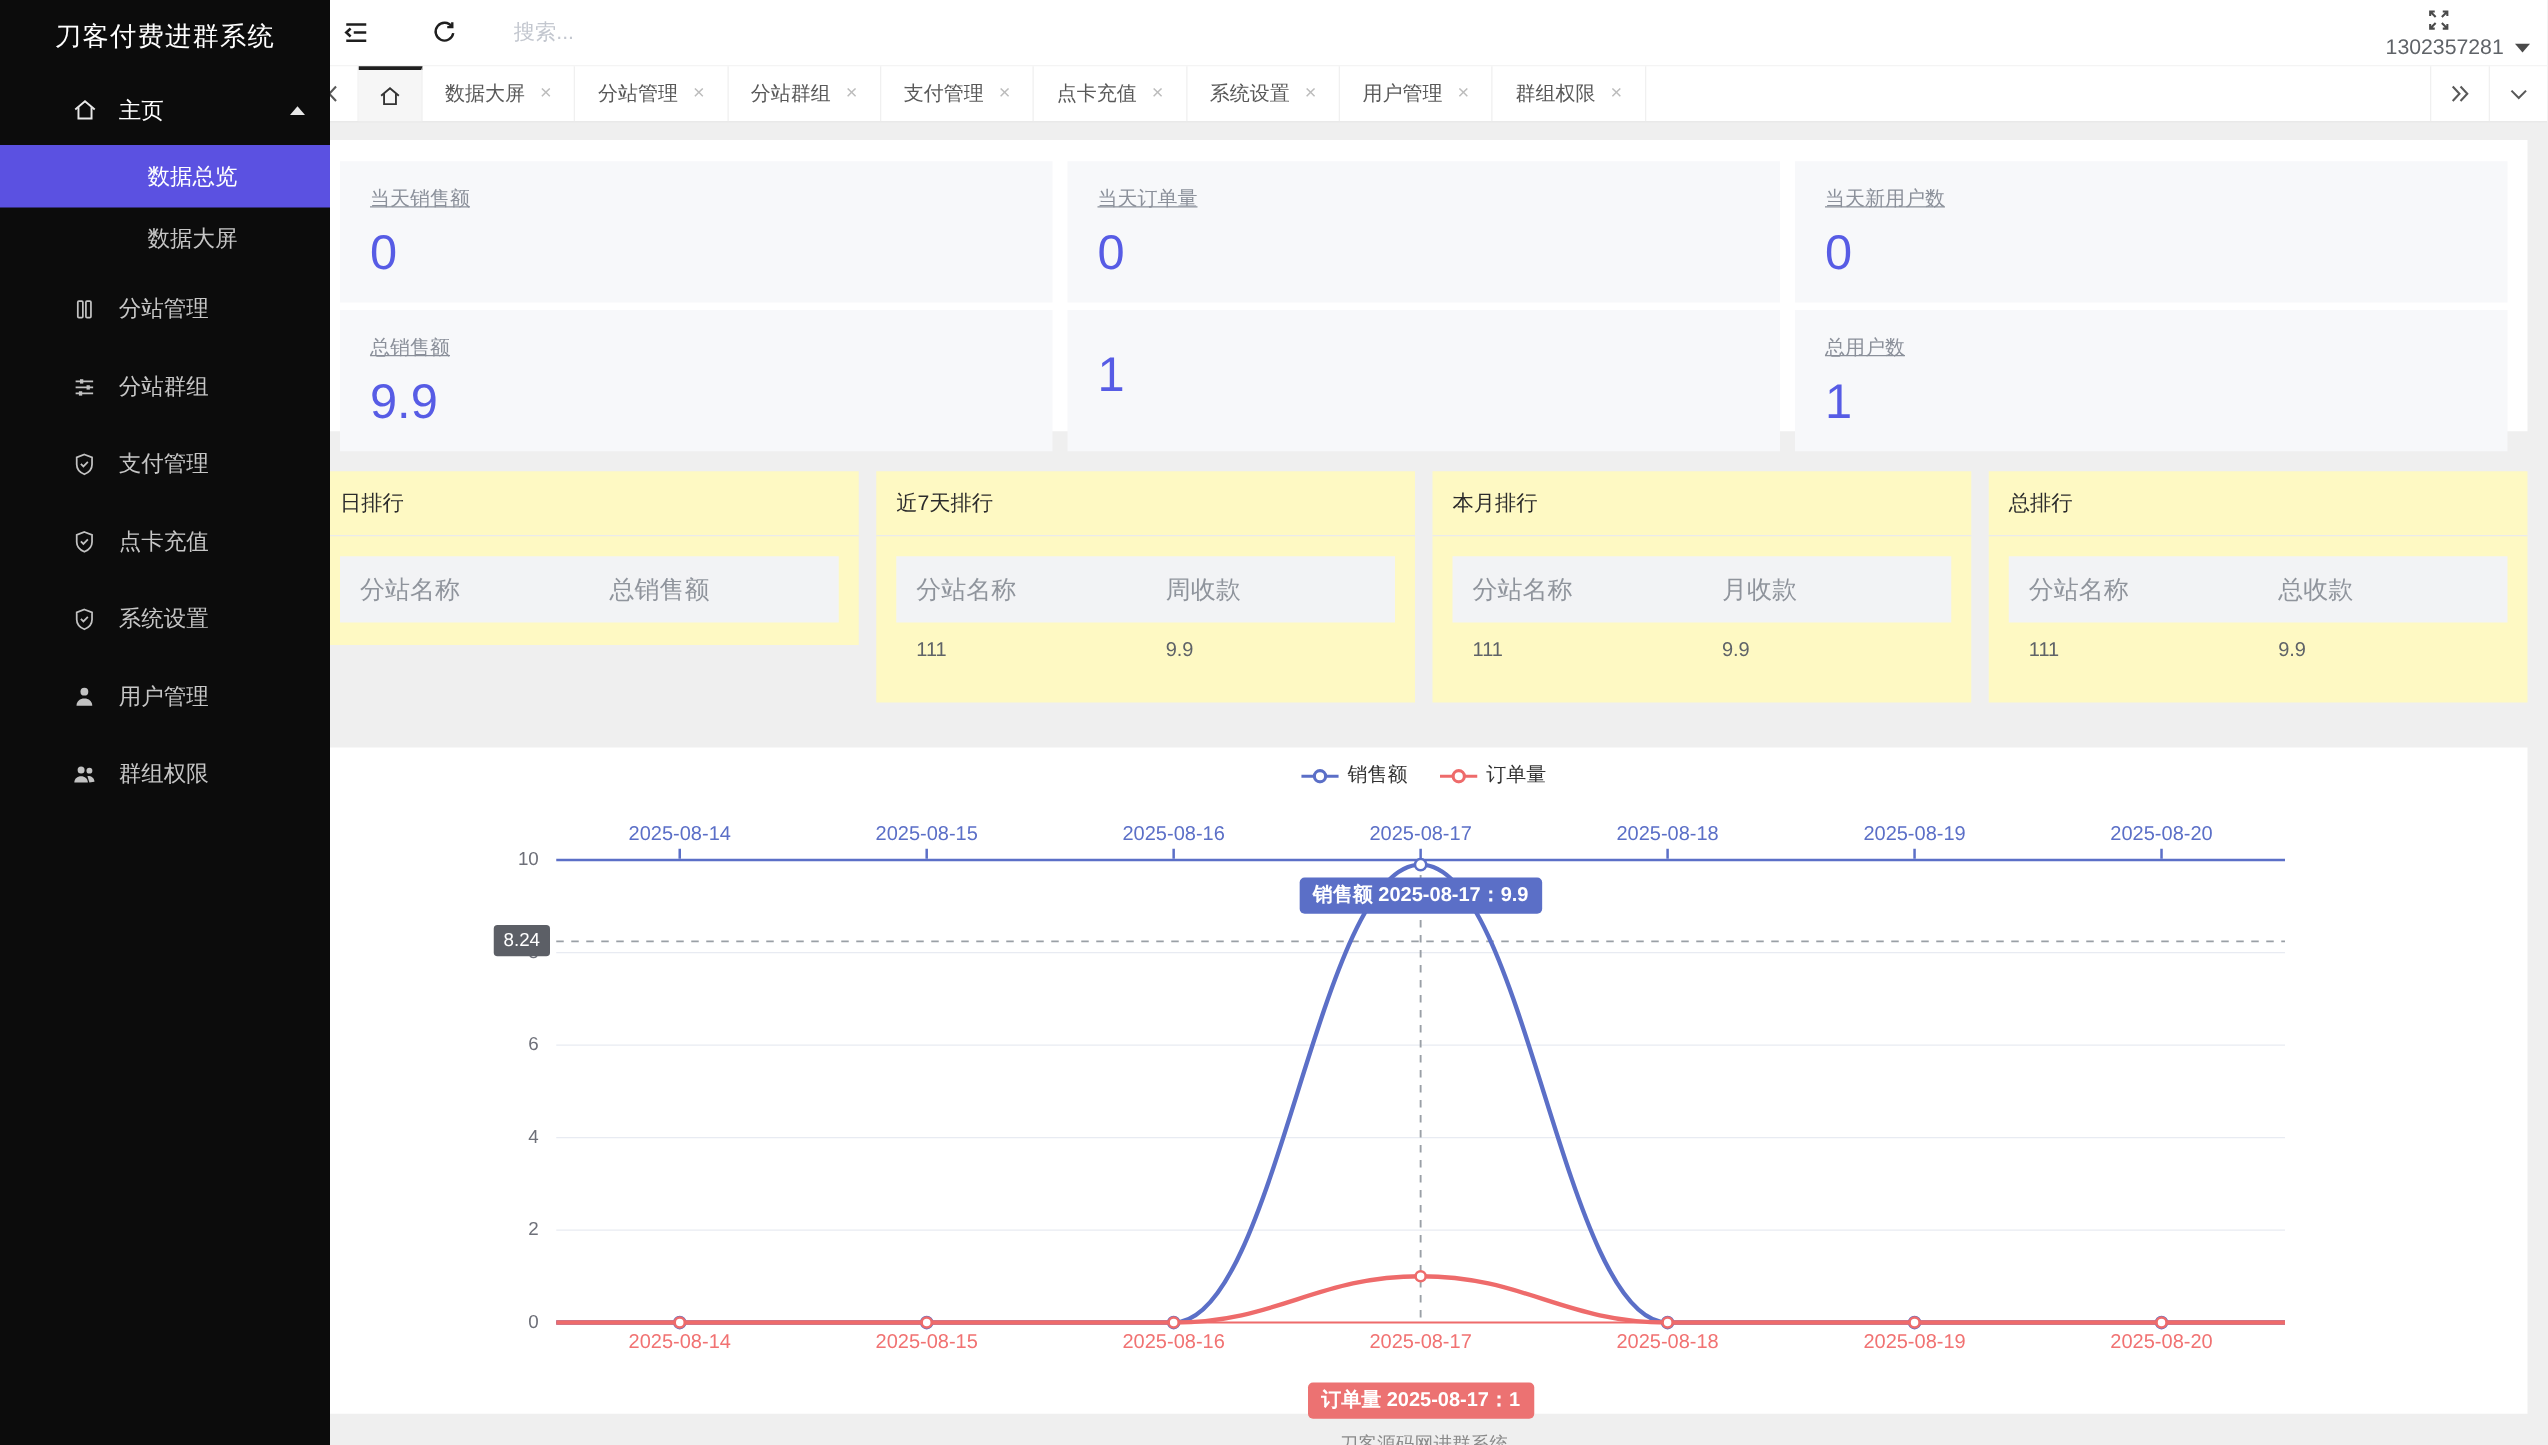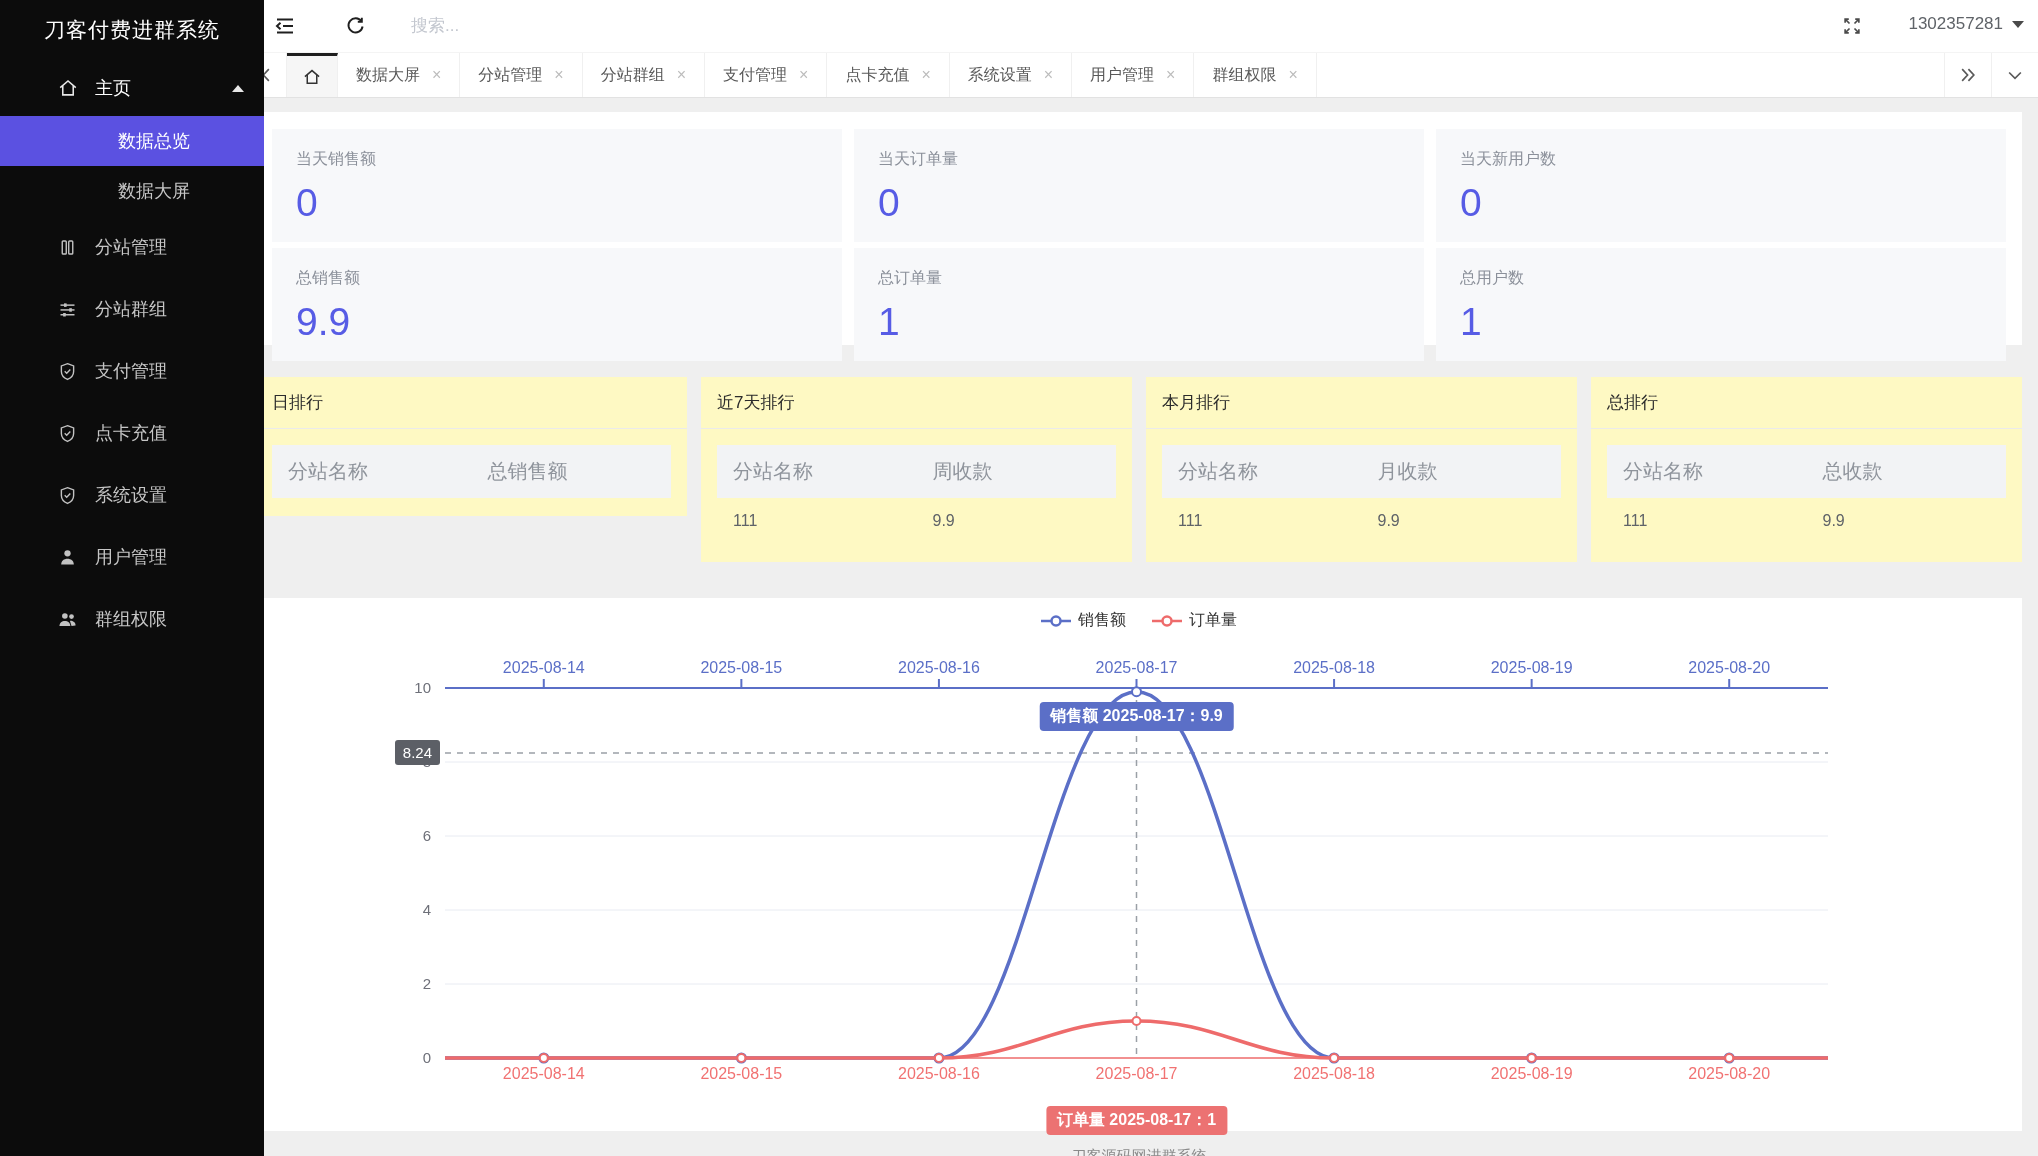--- a/index.html
+++ b/index.html
@@ -14,38 +14,38 @@
   .caret-up{margin-left:auto;width:0;height:0;border-left:6px solid transparent;border-right:6px solid transparent;border-bottom:7px solid #e8e8e8;}
   .side-sub{height:50px;display:flex;align-items:center;padding-left:118px;color:#c6c6c6;font-size:18px;cursor:pointer;}
   .side-sub.active{background:#5b51e1;color:#fff;}
   
   .header{position:absolute;left:240px;top:0;right:0;height:52px;background:#fff;display:flex;align-items:center;z-index:4;}
   .h-ico{width:24px;height:24px;cursor:pointer;display:flex;align-items:center;justify-content:center;}
   .h-outdent{margin-left:33px;}
   .h-refresh{margin-left:46px;}
   .h-search{margin-left:42px;border:none;outline:none;font-size:17px;color:#555;width:360px;font-family:inherit;}
   .h-search::placeholder{color:#c3c7cf;}
-  .h-right{margin-left:auto;display:flex;align-items:flex-start;}
+  .h-right{margin-left:auto;display:flex;align-items:center;flex-direction:column;}
   .h-full{margin-right:44px;}
   .h-user{display:flex;align-items:center;cursor:pointer;margin-right:14px;color:#5f6368;font-size:17px;}
   .caret-down{margin-left:9px;width:0;height:0;border-left:6px solid transparent;border-right:6px solid transparent;border-top:7px solid #4a4a4a;}
   
   .tabbar{position:absolute;left:240px;top:52px;right:0;height:44px;background:#fff;border-top:1px solid #f4f4f4;border-bottom:1px solid #e2e2e2;display:flex;align-items:stretch;z-index:4;}
   .t-cell{display:flex;align-items:center;justify-content:center;cursor:pointer;}
   .t-scroll{width:46px;border-right:1px solid #f0f0f0;}
   .t-home{width:50px;background:#f6f6f6;border-top:3px solid #1f1f1f;border-right:1px solid #f0f0f0;}
   .t-tab{padding:0 18px;font-size:16px;color:#595959;border-right:1px solid #f0f0f0;white-space:nowrap;}
   .t-close{margin-left:12px;color:#bcbcbc;font-size:16px;line-height:1;}
   .t-spacer{flex:1;}
   .t-more{width:46px;border-left:1px solid #f0f0f0;}
   
   .content{position:absolute;left:240px;top:97px;right:0;bottom:0;background:#efefef;padding:15px 16px 0;box-sizing:border-box;}
   .stats-panel{background:#fff;height:233px;box-sizing:border-box;padding:17px 16px;display:grid;grid-template-columns:repeat(3,1fr);gap:6px 12px;}
   .stat-card{background:#f7f8fa;padding:20px 24px;box-sizing:border-box;}
-  .stat-label{font-size:16px;color:#8b909a;}
+  .stat-label{font-size:16px;color:#8b909a;text-decoration:underline;}
   .stat-value{font-size:39px;color:#575ce5;margin-top:13px;line-height:1;}
   .rank-row{margin-top:32px;display:grid;grid-template-columns:repeat(4,1fr);gap:14px;align-items:start;}
   .rank-card{background:#fef9c3;padding-bottom:18px;}
   .rank-title{font-size:17px;color:#2b2b2b;padding:14px 16px;border-bottom:1px solid #ebebeb;}
   .rank-body{margin:16px 16px 0;}
   .rank-head{display:grid;grid-template-columns:1fr 1fr;background:#f2f3f5;}
   .rank-head div{padding:13px 16px;font-size:20px;color:#8f949c;}
   .rank-tr{display:grid;grid-template-columns:1fr 1fr;}
   .rank-tr div{padding:14px 16px;font-size:16px;color:#5f6368;}
   
@@ -264,21 +264,20 @@
     </div>
     <div class="stat-card">
       <div class="stat-label">当天新用户数</div>
       <div class="stat-value">0</div>
     </div>
     <div class="stat-card">
       <div class="stat-label">总销售额</div>
       <div class="stat-value">9.9</div>
     </div>
     <div class="stat-card">
-      <div class="stat-label">总订单量</div>
       <div class="stat-value">1</div>
     </div>
     <div class="stat-card">
       <div class="stat-label">总用户数</div>
       <div class="stat-value">1</div>
     </div>
   </section>
 
   <section class="rank-row">
     <div class="rank-card">

